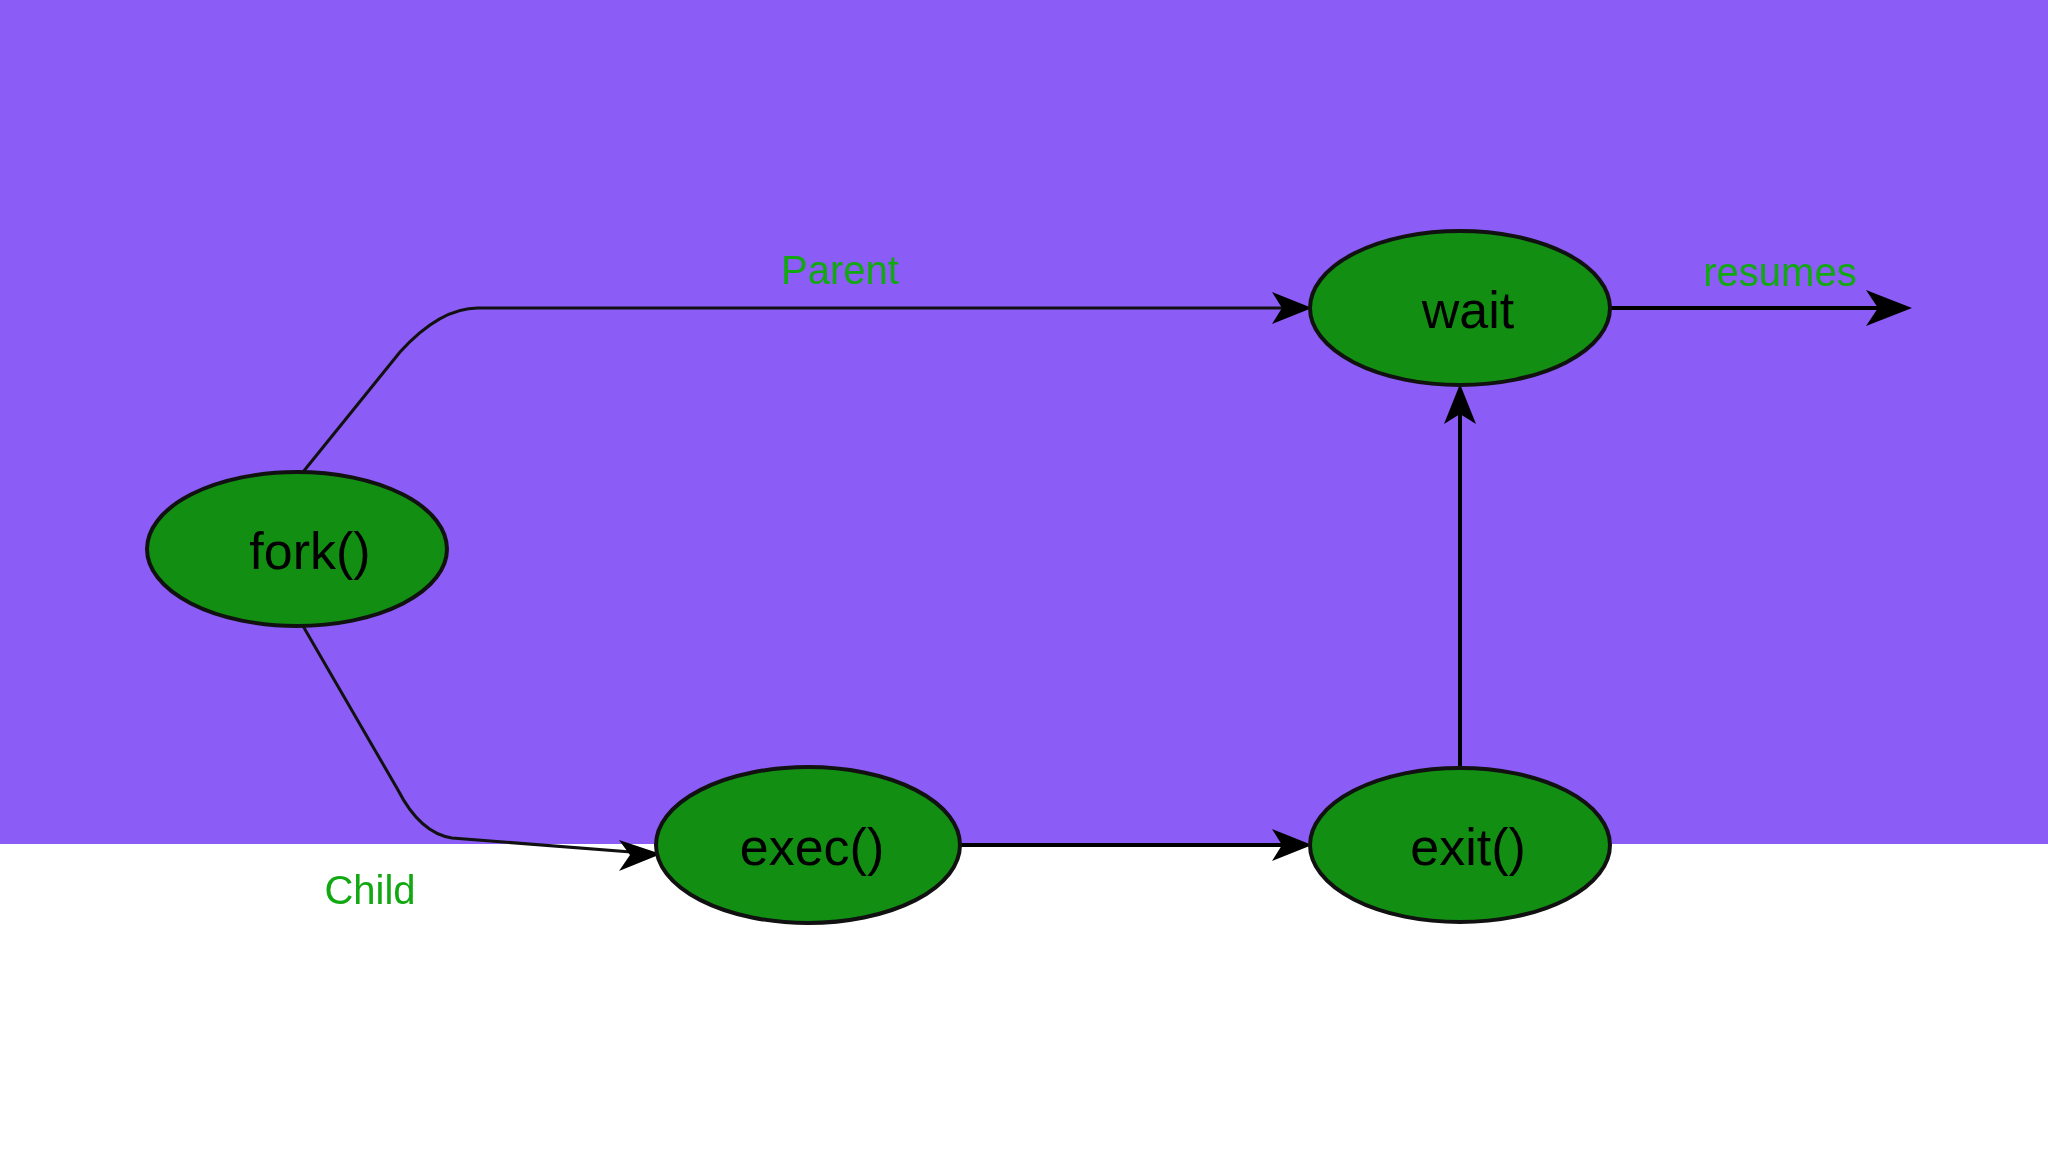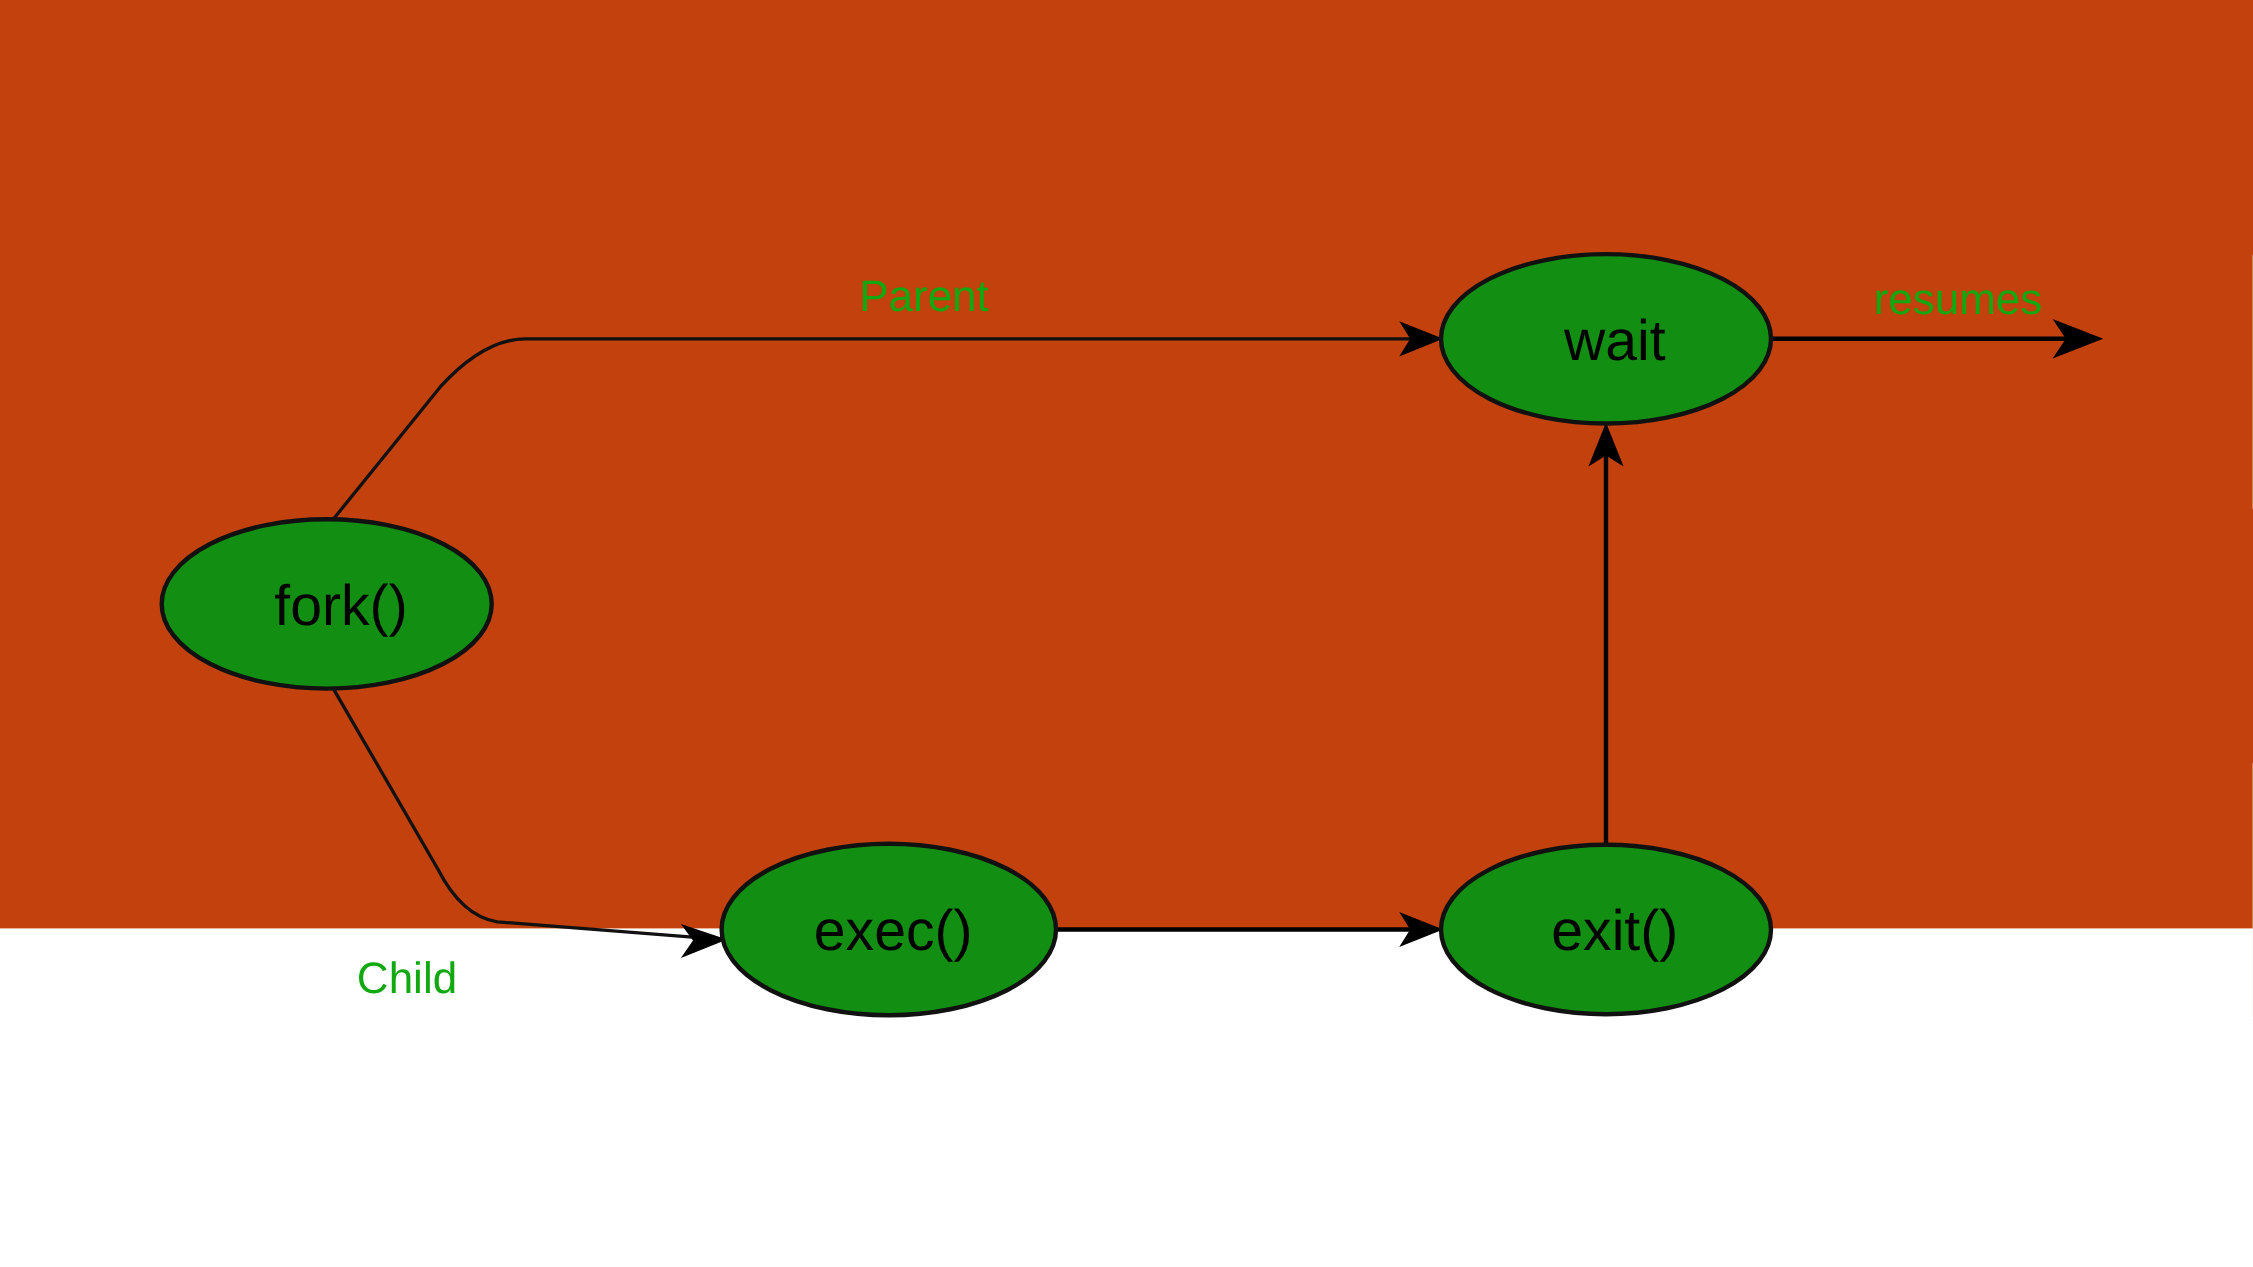--- a/index.html
+++ b/index.html
@@ -11,21 +11,21 @@
   body {
     width: 2048px;
     height: 1152px;
     overflow: hidden;
     font-family: "Liberation Sans", sans-serif;
   }
   #diagram-root {
     position: relative;
     width: 2048px;
     height: 844px;
-    background: #c2410c;
+    background: #8b5cf6;
   }
   #flow-svg {
     position: absolute;
     left: 0;
     top: 0;
     width: 2048px;
     height: 1152px;
     display: block;
   }
   .node-ellipse {

